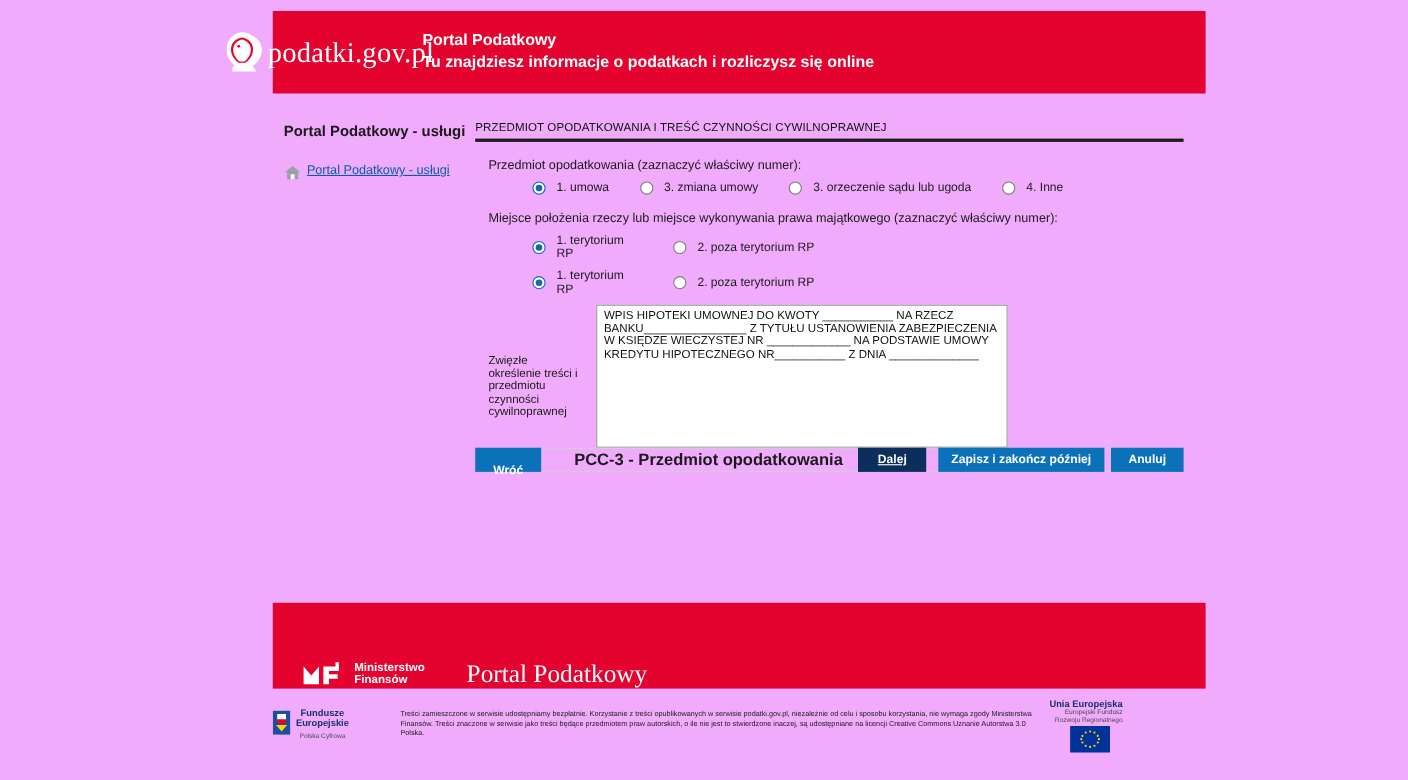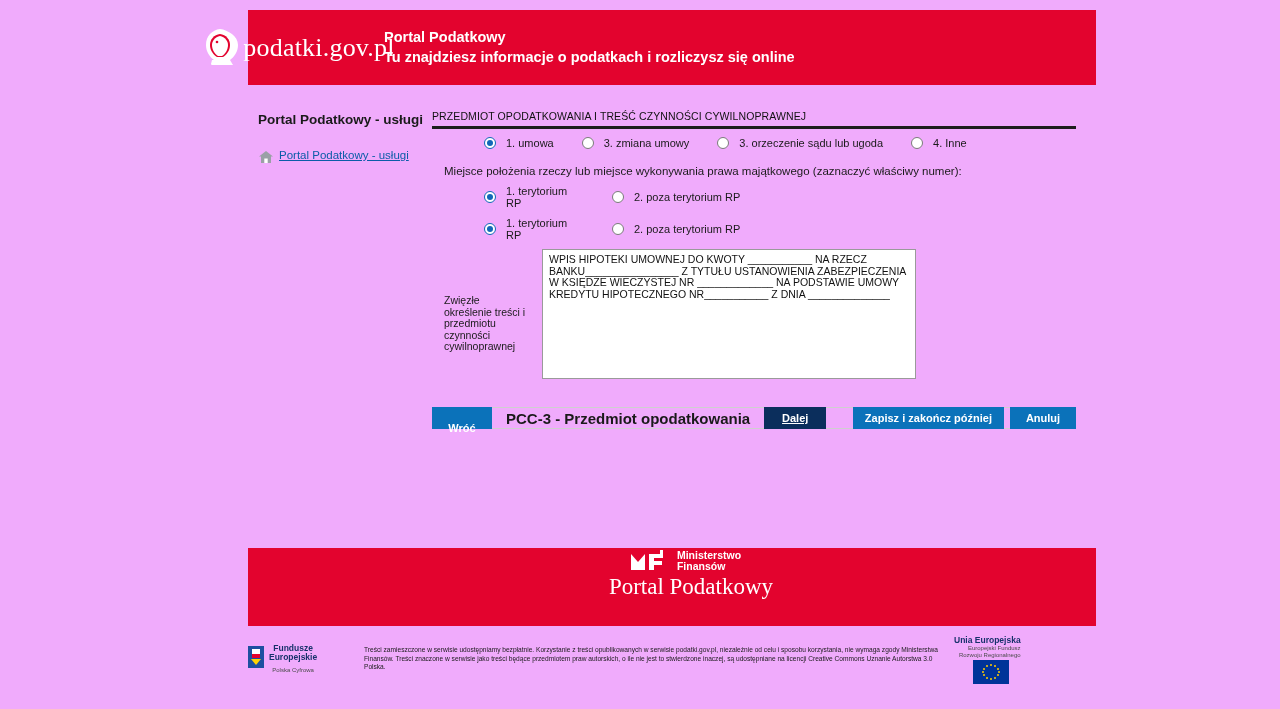--- a/index.html
+++ b/index.html
@@ -191,21 +191,21 @@
     cursor: pointer;
     height: 22px;
     padding: 0 12px;
     line-height: 22px;
   }
   .btn-back { background: #0b72ba; width: 60px; padding: 10px; text-align: center; }
   .bar-title {
     font-size: 15px;
     font-weight: bold;
     color: #1a1a1a;
-    margin-left: 14px;
+    margin-left: 30px;
     white-space: nowrap;
   }
   .btn-next {
     background: #0b2e5c;
     margin-left: 14px;
     width: 62px;
     padding: 0;
     text-align: center;
     text-decoration: underline;
   }
@@ -213,22 +213,21 @@
   .btn-save { background: #0b72ba; }
   .btn-cancel { background: #0b72ba; margin-left: 6px; width: 66px; padding: 0; text-align: center; }
 
   
   .footer-banner {
     position: absolute;
     left: 248px; top: 548px;
     width: 848px; height: 78px;
     background: #e3032e;
     display: flex;
-    align-items: center;
-    flex-direction: column;
+    align-items: flex-end;
   }
   .mf-logo {
     margin-left: 26px;
     display: flex;
     align-items: center;
     color: #ffffff;
   }
   .mf-mark {
     width: 40px; height: 26px;
     margin-right: 8px;
@@ -315,20 +314,21 @@
           <path d="M6.3 8.5 h3.4 V13 H6.3 z" fill="#ffffff"></path>
         </svg>
       </span>
       <span class="leftnav-link">Portal Podatkowy - usługi</span>
     </div>
   </div>
 
   <div class="form-panel">
     <div class="section-title">PRZEDMIOT OPODATKOWANIA I TREŚĆ CZYNNOŚCI CYWILNOPRAWNEJ</div>
 
+    <div class="q-label">Przedmiot opodatkowania (zaznaczyć właściwy numer):</div>
     <div class="radio-row">
       <div class="pair">
         <span class="radio checked"></span>
         <span class="radio-label wide">1. umowa</span>
       </div>
       <div class="pair">
         <span class="radio"></span>
         <span class="radio-label wide">3. zmiana umowy</span>
       </div>
       <div class="pair">

